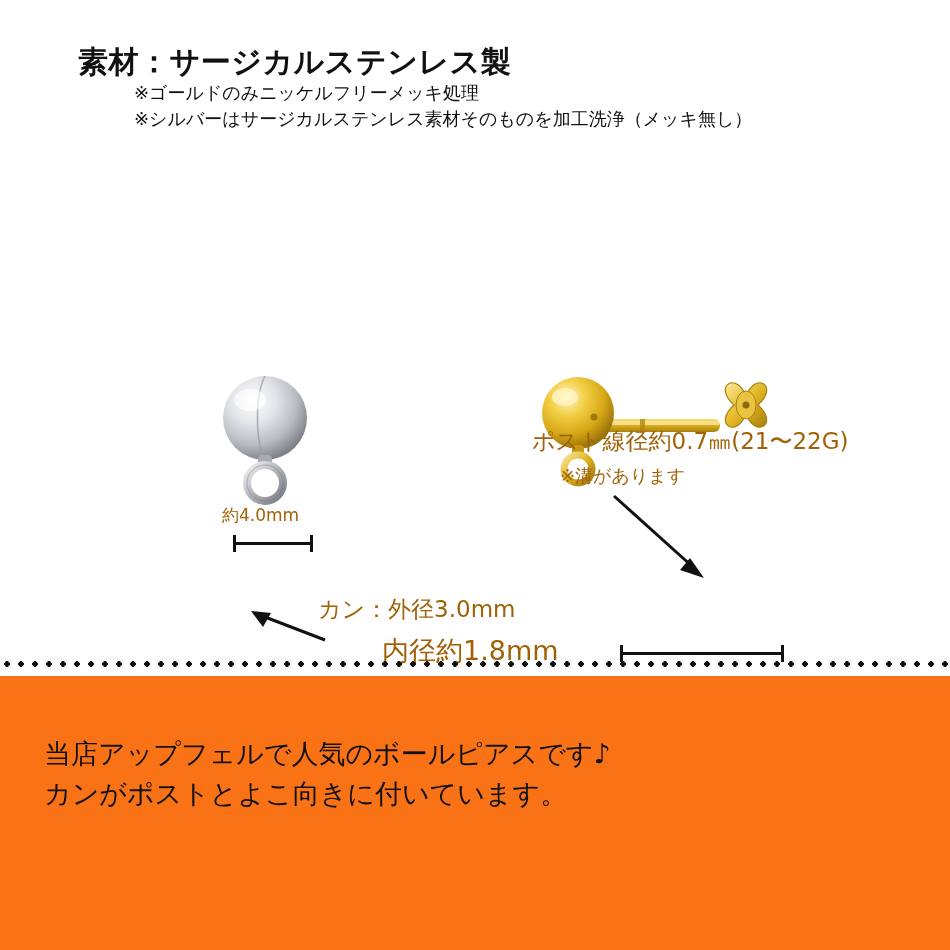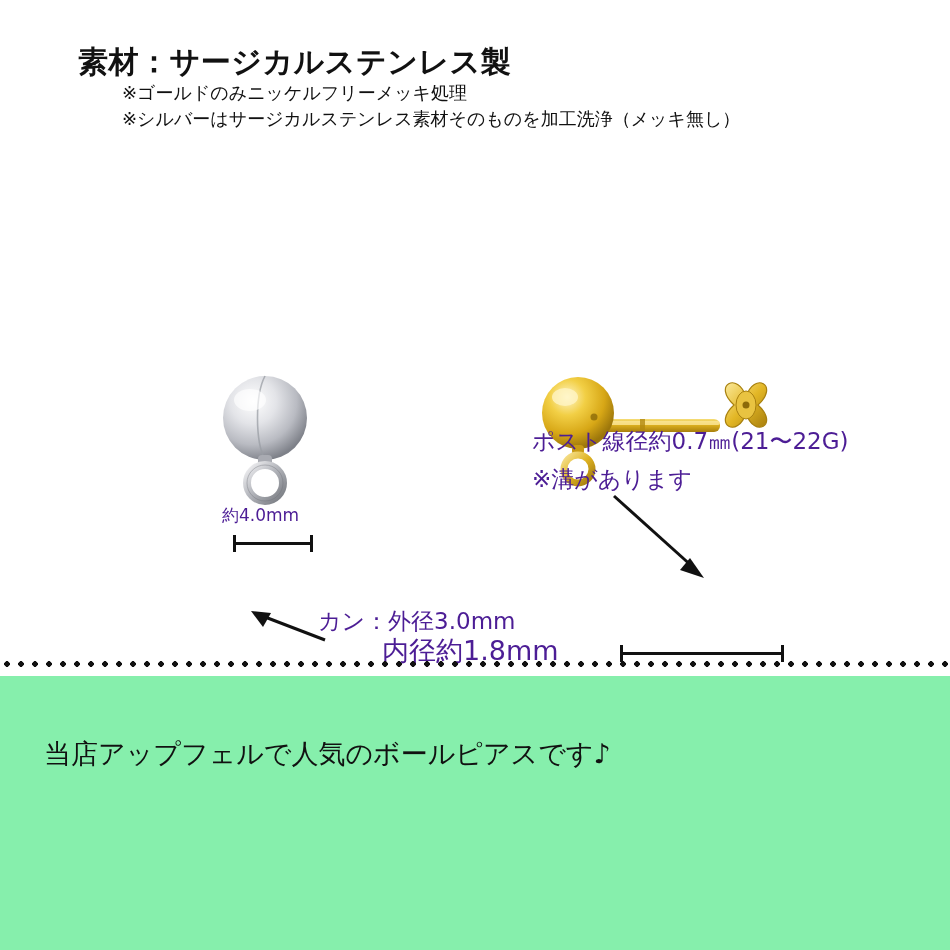--- a/index.html
+++ b/index.html
@@ -31,59 +31,59 @@
   .header-title {
     font-size: 30px;
     font-weight: bold;
     color: #111111;
     letter-spacing: 0.5px;
     line-height: 1.2;
   }
   .header-note {
     font-size: 18px;
     color: #111111;
-    margin-left: 44px;
+    margin-left: 56px;
     line-height: 1.45;
     white-space: nowrap;
   }
 
   
   .diagram {
     position: absolute;
     left: 0;
     top: 190px;
     width: 950px;
     height: 460px;
   }
 
   .txt {
     position: absolute;
-    color: #4c1d95;
+    color: #a16207;
     white-space: nowrap;
     line-height: 1.35;
   }
 
   
   .lbl-4mm {
     left: 222px;
     top: 314px;
     font-size: 17px;
   }
-  .lbl-kan1 { left: 318px; top: 416px; font-size: 23px; text-align: right; }
+  .lbl-kan1 { left: 318px; top: 404px; font-size: 23px; text-align: right; }
   .lbl-kan2 { left: 382px; top: 443px; font-size: 27px; }
   .lbl-kan3 { left: 382px; top: 486px; font-size: 23px; }
 
   .note-black1 { left: 312px; top: 516px; font-size: 16px; }
   .note-red1 { left: 324px; top: 540px; font-size: 16px; color: #d81e1e; }
   .note-red2 { left: 324px; top: 561px; font-size: 16px; color: #d81e1e; }
   .note-black2 { left: 312px; top: 582px; font-size: 16px; }
 
   
   .lbl-post1 { left: 532px; top: 236px; font-size: 23px; }
-  .lbl-post2 { left: 532px; top: 274px; font-size: 23px; }
+  .lbl-post2 { left: 560px; top: 274px; font-size: 18px; }
   .lbl-11mm { left: 662px; top: 482px; font-size: 22px; }
 
   
   .dim-4 {
     position: absolute;
     left: 233px;
     top: 352px;
     width: 80px;
     height: 1px;
   }
@@ -124,21 +124,21 @@
     background-repeat: repeat-x;
   }
 
   
   .panel {
     position: absolute;
     left: 0;
     top: 676px;
     width: 950px;
     height: 274px;
-    background: #86efac;
+    background: #f97316;
   }
   .panel-text {
     position: absolute;
     left: 44px;
     color: #111111;
     font-size: 27px;
     line-height: 1.45;
     white-space: nowrap;
   }
   .panel-l1 { top: 58px; }
@@ -262,15 +262,16 @@
       <div class="dim-cap left"></div>
       <div class="dim-cap right"></div>
     </div>
     <div class="txt lbl-11mm">約11mm</div>
   </div>
 
   <div class="divider"></div>
 
   <div class="panel">
     <div class="panel-text panel-l1">当店アップフェルで人気のボールピアスです♪</div>
+    <div class="panel-text panel-l2">カンがポストとよこ向きに付いています。</div>
   </div>
 
 </div>
 
 </body></html>

